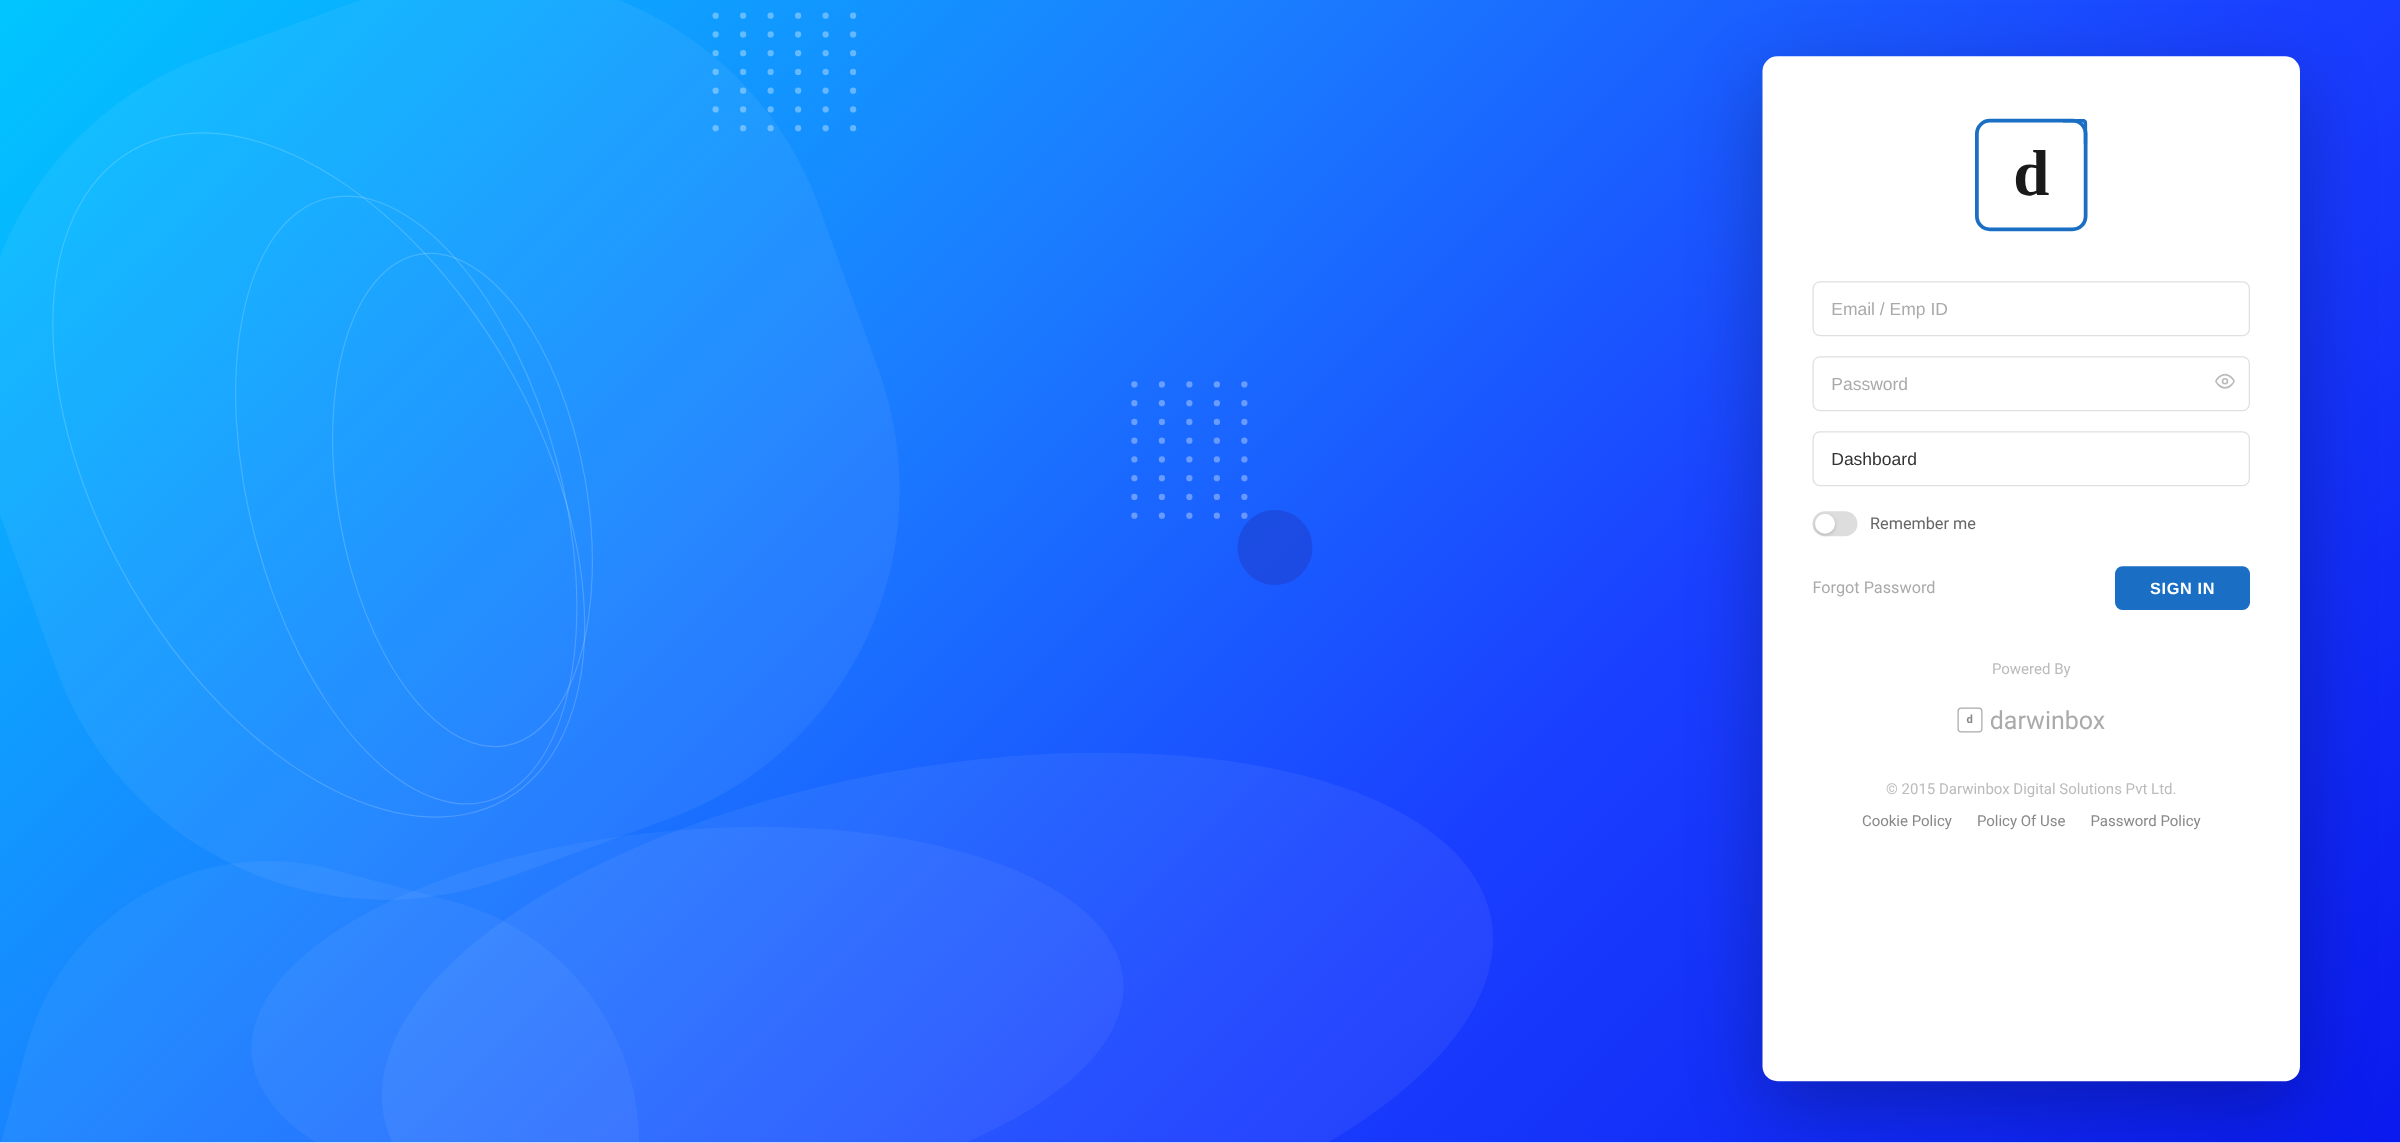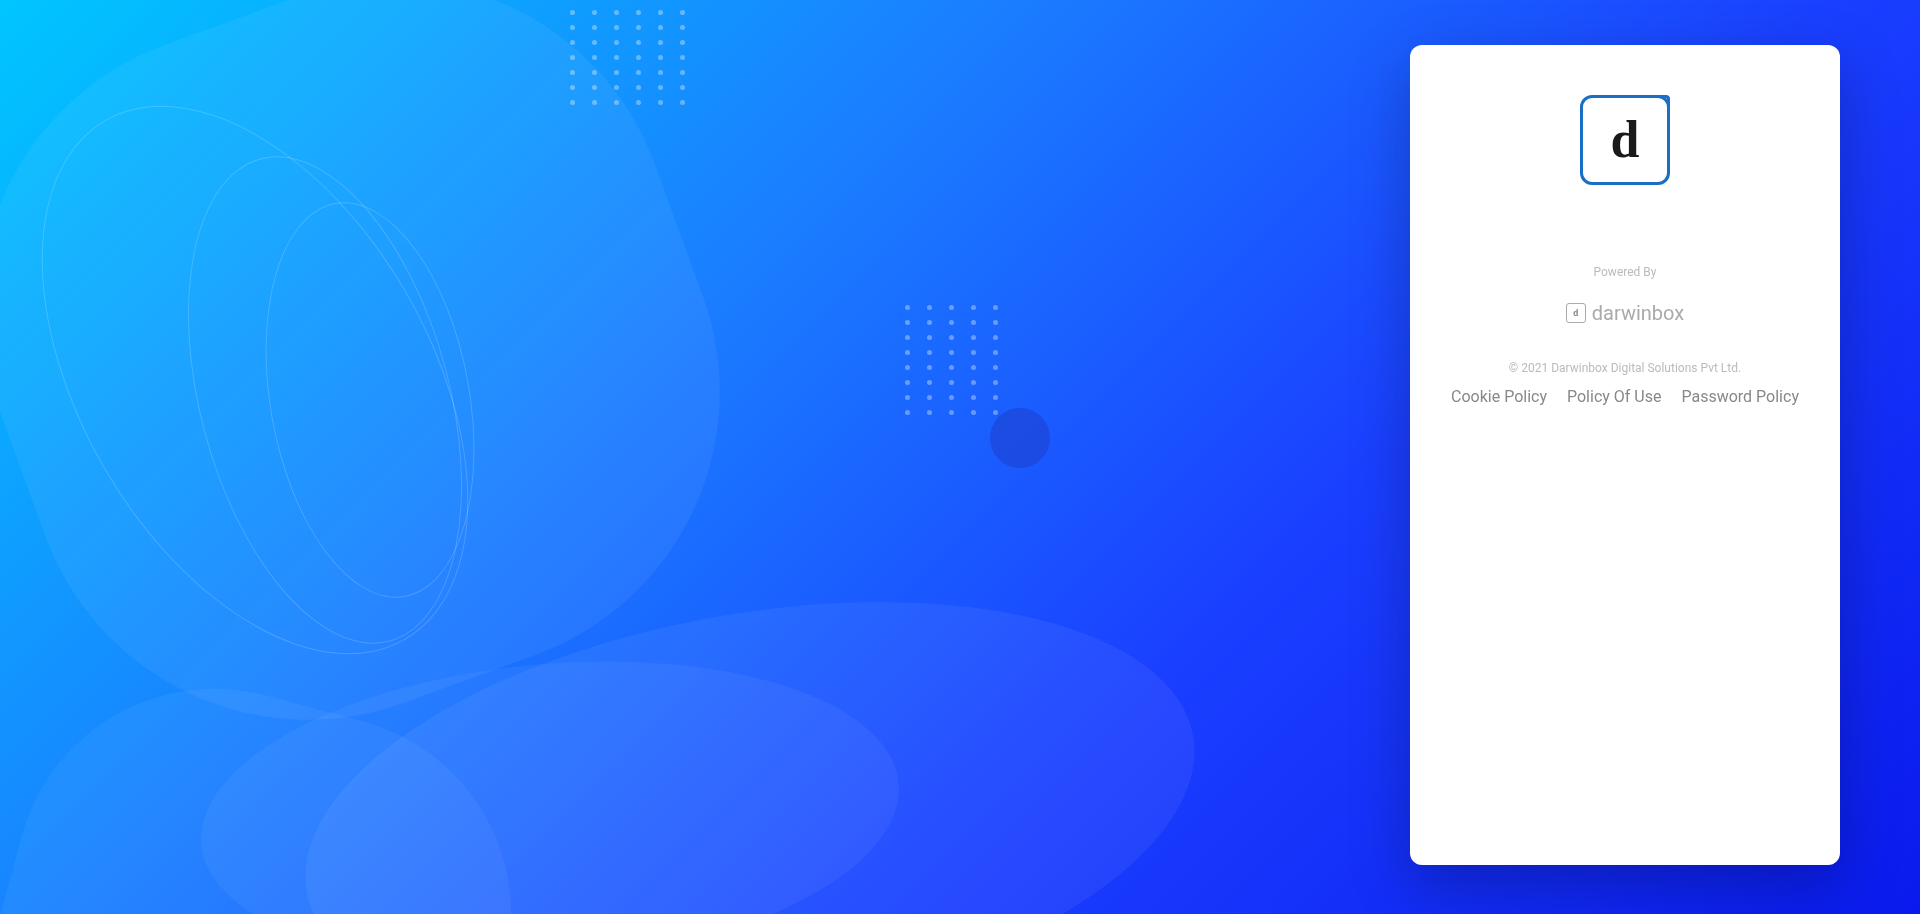--- a/index.html
+++ b/index.html
@@ -333,21 +333,21 @@
     }
 
     .footer-links {
       margin-top: 12px;
       display: flex;
       gap: 20px;
       justify-content: center;
     }
 
     .footer-link {
-      font-size: 16px;
+      font-size: 12px;
       color: #888;
       cursor: pointer;
       text-decoration: none;
     }
   </style>
 </head>
 <body>
 
 <div class="background">
 
@@ -454,30 +454,64 @@
 
 <div class="login-card">
 
   <div class="logo-container">
     <div class="logo-box">
       <span class="logo-d">d</span>
       <div class="logo-bracket"></div>
     </div>
   </div>
 
+  <div class="form-container">
+
+    <div class="input-wrapper">
+      <input class="form-input" type="text" placeholder="Email / Emp ID" style="">
+    </div>
+
+    <div class="input-wrapper">
+      <input class="form-input" type="password" placeholder="Password" style="">
+      <span class="eye-icon">
+        
+        <svg width="16" height="16" viewBox="0 0 24 24" fill="none" stroke="#bbb" stroke-width="2" stroke-linecap="round" stroke-linejoin="round">
+          <path d="M1 12s4-8 11-8 11 8 11 8-4 8-11 8-11-8-11-8z"></path>
+          <circle cx="12" cy="12" r="3"></circle>
+        </svg>
+      </span>
+    </div>
+
+    <div class="input-wrapper">
+      <input class="form-input" type="text" id="dashboard-input" value="Dashboard" style="">
+    </div>
+
+    <div class="remember-row">
+      <div class="toggle-switch">
+        <div class="toggle-knob"></div>
+      </div>
+      <span class="remember-label">Remember me</span>
+    </div>
+
+    <div class="action-row">
+      <a class="forgot-link" href="#">Forgot Password</a>
+      <button class="sign-in-btn">SIGN IN</button>
+    </div>
+
+  </div>
 
   <div class="powered-by">
     <div class="powered-label">Powered By</div>
     <div class="darwinbox-logo">
       <div class="darwinbox-icon">d</div>
       <span class="darwinbox-text">darwinbox</span>
     </div>
   </div>
 
-  <div class="copyright">© 2021 Darwinbox Digital Solutions Pvt Ltd.</div>
+  <div class="copyright">© 2015 Darwinbox Digital Solutions Pvt Ltd.</div>
 
   <div class="footer-links" id="footer-links">
       <a class="footer-link" href="#">Cookie Policy</a>
       <a class="footer-link" href="#">Policy Of Use</a>
       <a class="footer-link" href="#">Password Policy</a>
     </div>
 
 </div>
 
 </body></html>

